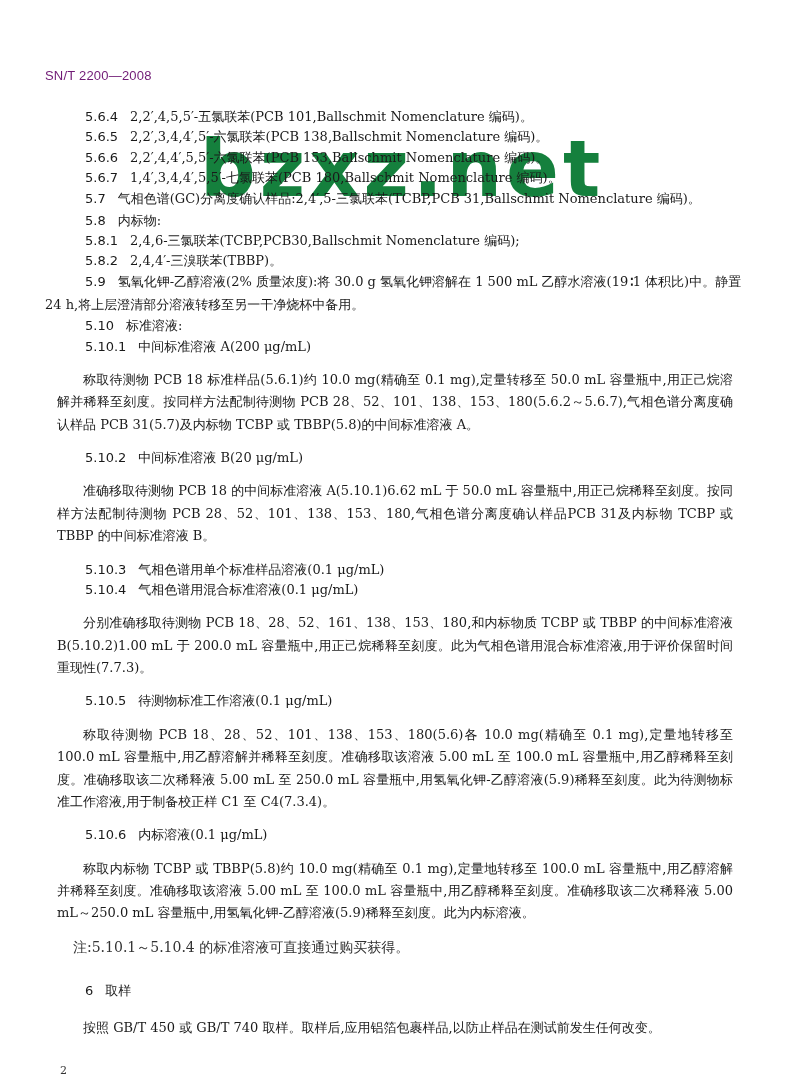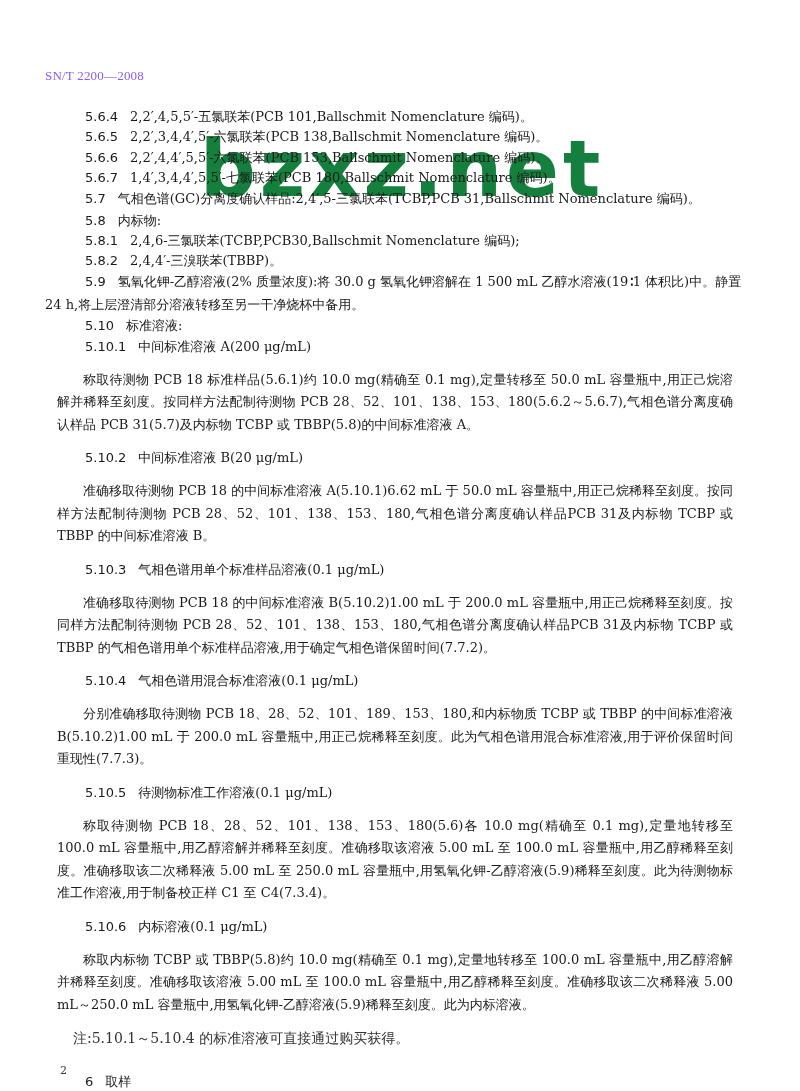--- a/index.html
+++ b/index.html
@@ -1,20 +1,20 @@
 <!DOCTYPE html>
 <html><head>
 <meta charset="utf-8">
 <style>
   html, body { margin:0; padding:0; background:#ffffff; }
   body { width:800px; height:1091px; position:relative; overflow:hidden;
          font-family:"DejaVu Serif", "Liberation Serif", serif; color:#1a1a1a; }
   .page { position:absolute; left:0; top:0; width:800px; height:1091px; }
-  .std-no { position:absolute; left:45px; top:68px; font-family:Liberation Serif, serif;
-            font-size:13px; letter-spacing:0.2px; color:#8b5cf6; }
+  .std-no { position:absolute; left:45px; top:68px; font-family:Liberation Sans, sans-serif;
+            font-size:13px; letter-spacing:0.2px; color:#701a75; }
   .watermark { position:absolute; left:200px; top:130px; font-family:"DejaVu Sans", "Liberation Sans", sans-serif;
                font-weight:bold; font-size:78px; color:#15803d; letter-spacing:4px; z-index:0; line-height:1; }
   .content { position:absolute; left:45px; top:107px; width:700px; z-index:1; }
   .line { font-size:13px; line-height:20.3px; white-space:nowrap; }
   .num { font-family:"DejaVu Sans", "Liberation Sans", sans-serif; margin-right:12px;margin-left:40px; }
   .para { font-size:13px; line-height:22.4px; text-indent:2em; text-align:justify; white-space:normal; margin:12px; }
   .wrap { font-size:13px; line-height:22.4px; white-space:normal; margin:0; }
   .note { font-size:14px; line-height:20px; text-indent:2em; margin-top:4px; color:#333; }
   .section6 { font-size:13px; margin-top:24px; line-height:20px; }
   .sec6para { margin-top:16px; }
@@ -43,24 +43,23 @@
 
     <div class="line"><span class="num">5.10</span><span>标准溶液:</span></div>
 
     <div class="line"><span class="num">5.10.1</span><span>中间标准溶液 A(200 μg/mL)</span></div>
     <p class="para">称取待测物 PCB 18 标准样品(5.6.1)约 10.0 mg(精确至 0.1 mg),定量转移至 50.0 mL 容量瓶中,用正己烷溶解并稀释至刻度。按同样方法配制待测物 PCB 28、52、101、138、153、180(5.6.2～5.6.7),气相色谱分离度确认样品 PCB 31(5.7)及内标物 TCBP 或 TBBP(5.8)的中间标准溶液 A。</p>
 
     <div class="line"><span class="num">5.10.2</span><span>中间标准溶液 B(20 μg/mL)</span></div>
     <p class="para">准确移取待测物 PCB 18 的中间标准溶液 A(5.10.1)6.62 mL 于 50.0 mL 容量瓶中,用正己烷稀释至刻度。按同样方法配制待测物 PCB 28、52、101、138、153、180,气相色谱分离度确认样品PCB 31及内标物 TCBP 或 TBBP 的中间标准溶液 B。</p>
 
     <div class="line"><span class="num">5.10.3</span><span>气相色谱用单个标准样品溶液(0.1 μg/mL)</span></div>
-    <p class="para">准确移取待测物 PCB 18 的中间标准溶液 B(5.10.2)1.00 mL 于 200.0 mL 容量瓶中,用正己烷稀释至刻度。按同样方法配制待测物 PCB 28、52、101、138、153、180,气相色谱分离度确认样品PCB 31及内标物 TCBP 或 TBBP 的气相色谱用单个标准样品溶液,用于确定气相色谱保留时间(7.7.2)。</p>
 
     <div class="line"><span class="num">5.10.4</span><span>气相色谱用混合标准溶液(0.1 μg/mL)</span></div>
-    <p class="para">分别准确移取待测物 PCB 18、28、52、101、189、153、180,和内标物质 TCBP 或 TBBP 的中间标准溶液 B(5.10.2)1.00 mL 于 200.0 mL 容量瓶中,用正己烷稀释至刻度。此为气相色谱用混合标准溶液,用于评价保留时间重现性(7.7.3)。</p>
+    <p class="para">分别准确移取待测物 PCB 18、28、52、161、138、153、180,和内标物质 TCBP 或 TBBP 的中间标准溶液 B(5.10.2)1.00 mL 于 200.0 mL 容量瓶中,用正己烷稀释至刻度。此为气相色谱用混合标准溶液,用于评价保留时间重现性(7.7.3)。</p>
 
     <div class="line"><span class="num">5.10.5</span><span>待测物标准工作溶液(0.1 μg/mL)</span></div>
     <p class="para">称取待测物 PCB 18、28、52、101、138、153、180(5.6)各 10.0 mg(精确至 0.1 mg),定量地转移至 100.0 mL 容量瓶中,用乙醇溶解并稀释至刻度。准确移取该溶液 5.00 mL 至 100.0 mL 容量瓶中,用乙醇稀释至刻度。准确移取该二次稀释液 5.00 mL 至 250.0 mL 容量瓶中,用氢氧化钾-乙醇溶液(5.9)稀释至刻度。此为待测物标准工作溶液,用于制备校正样 C1 至 C4(7.3.4)。</p>
 
     <div class="line"><span class="num">5.10.6</span><span>内标溶液(0.1 μg/mL)</span></div>
     <p class="para">称取内标物 TCBP 或 TBBP(5.8)约 10.0 mg(精确至 0.1 mg),定量地转移至 100.0 mL 容量瓶中,用乙醇溶解并稀释至刻度。准确移取该溶液 5.00 mL 至 100.0 mL 容量瓶中,用乙醇稀释至刻度。准确移取该二次稀释液 5.00 mL～250.0 mL 容量瓶中,用氢氧化钾-乙醇溶液(5.9)稀释至刻度。此为内标溶液。</p>
 
     <div class="note">注:5.10.1～5.10.4 的标准溶液可直接通过购买获得。</div>
 
     <div class="section6"><span class="num">6</span><span>取样</span></div>

